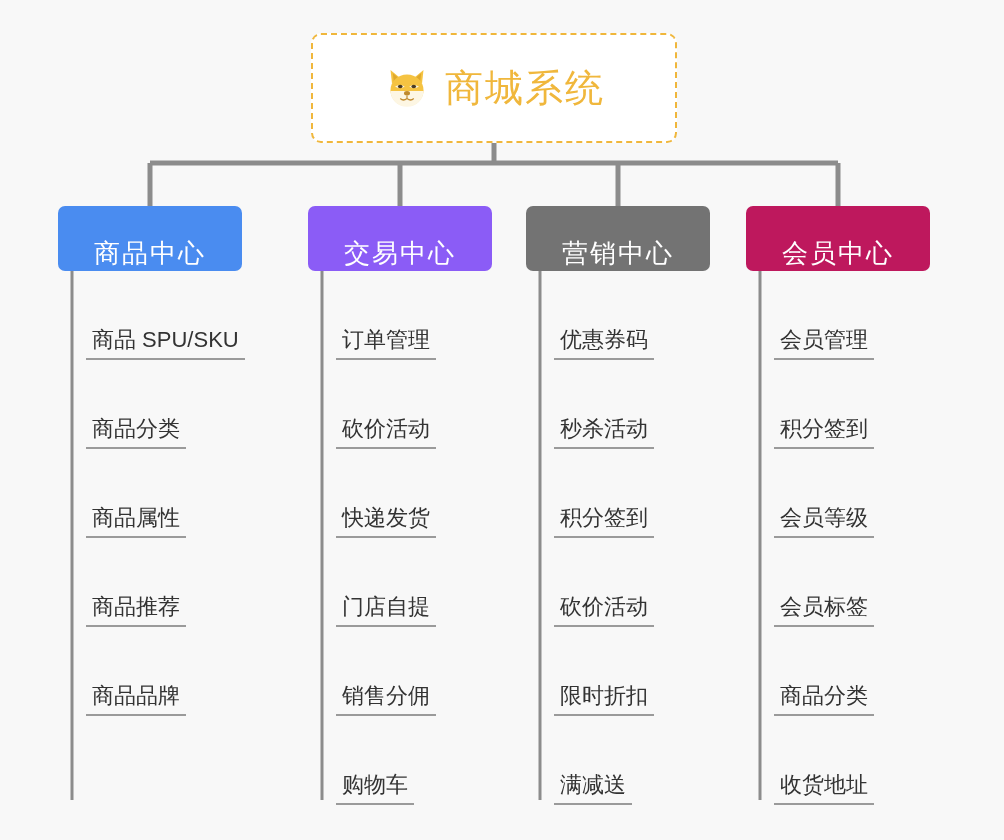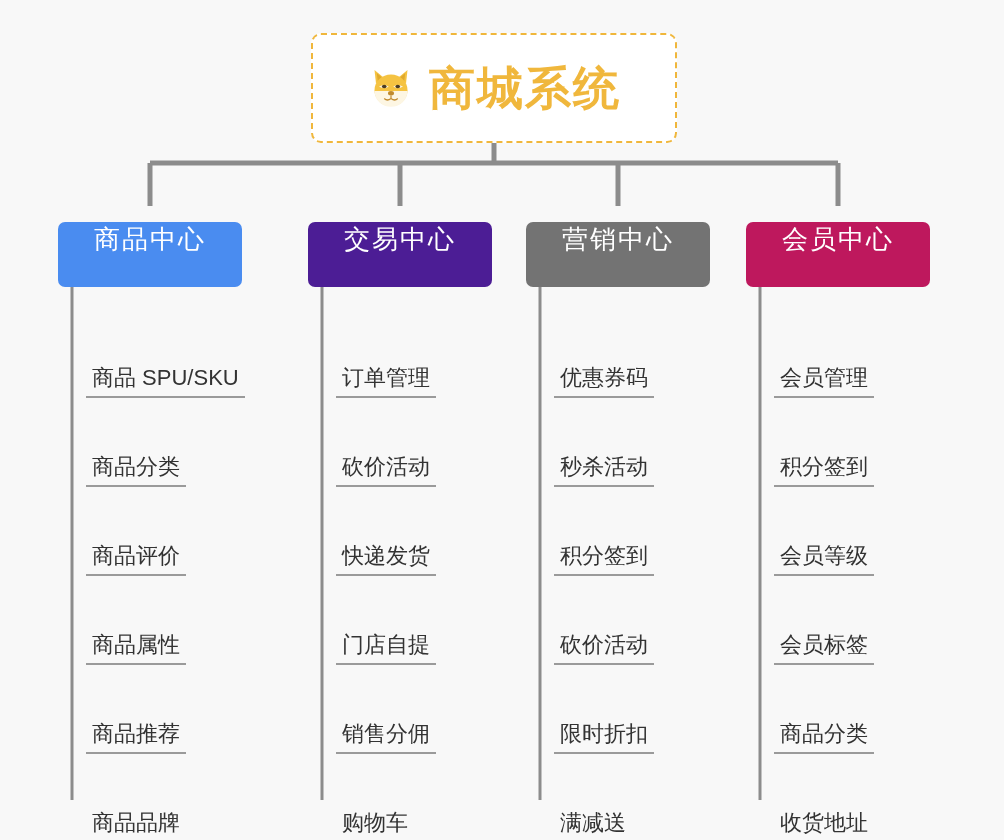--- a/index.html
+++ b/index.html
@@ -38,25 +38,25 @@
     justify-content: center;
     gap: 14px;
   }
   .root-emoji {
     width: 48px;
     height: 48px;
     position: relative;
     flex: 0 0 auto;
   }
   .root-title {
-    font-size: 46px;
+    font-size: 38px;
     color: #f0b73c;
     letter-spacing: 2px;
     line-height: 1;
-    font-weight: 700;
+    font-weight: 400;
     white-space: nowrap;
   }
 
   
   #connectors {
     position: absolute;
     left: 0; top: 0;
     width: 1004px;
     height: 840px;
     pointer-events: none;
@@ -64,40 +64,38 @@
 
   
   .column {
     position: absolute;
     top: 206px;
   }
   .cat-box {
     height: 65px;
     border-radius: 7px;
     display: flex;
-    align-items: flex-start;
+    align-items: flex-end;
     justify-content: center;
     box-sizing: border-box;
     color: #ffffff;
     font-size: 26px;
     letter-spacing: 2px;
     white-space: nowrap;
-    margin-top: 16px;
   }
 
   .col-0 { left: 58px;  width: 184px; }
   .col-1 { left: 308px; width: 184px; }
   .col-2 { left: 526px; width: 184px; }
   .col-3 { left: 746px; width: 184px; }
 
   
   .leaves {
     position: relative;
     margin-top: 0;
-    padding-top: 22px;
   }
   .leaf {
     position: relative;
     height: 89px;
     box-sizing: border-box;
     display: flex;
     align-items: flex-end;
   }
   .leaf-label {
     display: inline-block;
@@ -160,35 +158,32 @@
           <span>商品中心</span>
         </div>
         <div class="leaves">
           <div class="leaf">
             <span class="leaf-label">商品 SPU/SKU</span>
           </div>
           <div class="leaf">
             <span class="leaf-label">商品分类</span>
           </div>
           <div class="leaf">
-            <span class="leaf-label">商品评价</span>
-          </div>
-          <div class="leaf">
             <span class="leaf-label">商品属性</span>
           </div>
           <div class="leaf">
             <span class="leaf-label">商品推荐</span>
           </div>
           <div class="leaf">
             <span class="leaf-label">商品品牌</span>
           </div>
         </div>
       </div>
       <div class="column col-1">
-        <div class="cat-box" style="background: #4c1d95;">
+        <div class="cat-box" style="background: #8b5cf6;">
           <span>交易中心</span>
         </div>
         <div class="leaves">
           <div class="leaf">
             <span class="leaf-label">订单管理</span>
           </div>
           <div class="leaf">
             <span class="leaf-label">砍价活动</span>
           </div>
           <div class="leaf">

